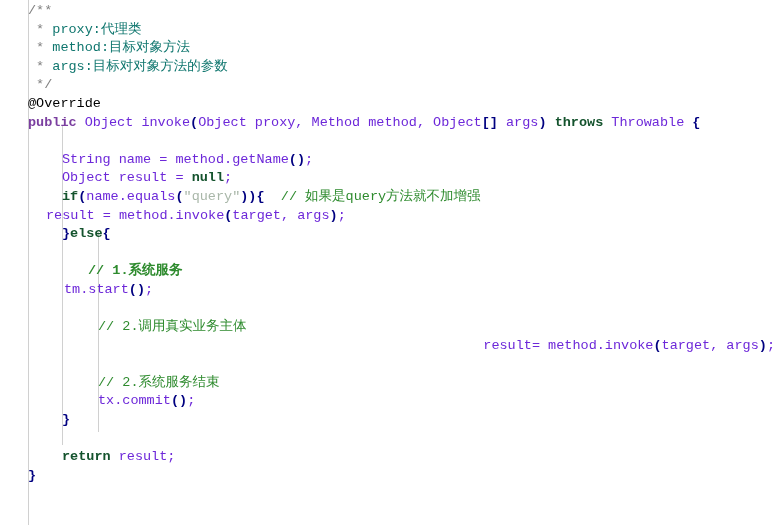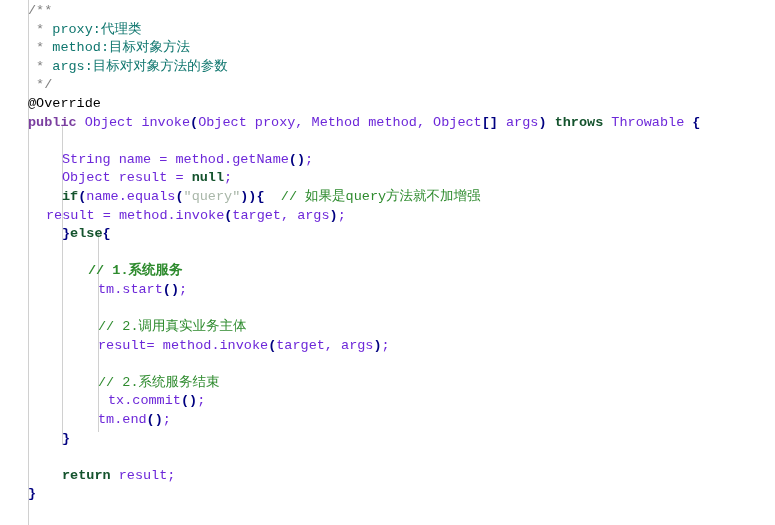--- a/index.html
+++ b/index.html
@@ -81,27 +81,26 @@
       <div class="code-line" style="padding-left: 28px;"><span class="tok-anno">@Override</span></div>
       <div class="code-line" style="padding-left: 28px;"><span class="tok-mod">public</span><span class="tok-plain"> Object invoke</span><span class="tok-punct">(</span><span class="tok-plain">Object proxy, Method method, Object</span><span class="tok-punct">[]</span><span class="tok-plain"> args</span><span class="tok-punct">)</span><span class="tok-plain"> </span><span class="tok-kw">throws</span><span class="tok-plain"> Throwable </span><span class="tok-punct">{</span></div>
       <div class="code-line" style="padding-left: 28px;">&nbsp;</div>
       <div class="code-line" style="padding-left: 62px;"><span class="tok-plain">String name = method.getName</span><span class="tok-punct">()</span><span class="tok-plain">;</span></div>
       <div class="code-line" style="padding-left: 62px;"><span class="tok-plain">Object result = </span><span class="tok-kw">null</span><span class="tok-plain">;</span></div>
       <div class="code-line" style="padding-left: 62px;"><span class="tok-kw">if</span><span class="tok-punct">(</span><span class="tok-plain">name.equals</span><span class="tok-punct">(</span><span class="tok-str">"query"</span><span class="tok-punct">))</span><span class="tok-punct">{</span><span class="tok-plain">  </span><span class="tok-linecmt">// 如果是query方法就不加增强</span></div>
       <div class="code-line" style="padding-left: 46px;"><span class="tok-plain">result = method.invoke</span><span class="tok-punct">(</span><span class="tok-plain">target, args</span><span class="tok-punct">)</span><span class="tok-plain">;</span></div>
       <div class="code-line" style="padding-left: 62px;"><span class="tok-punct">}</span><span class="tok-kw">else</span><span class="tok-punct">{</span></div>
       <div class="code-line" style="padding-left: 28px;">&nbsp;</div>
       <div class="code-line" style="padding-left: 88px; font-weight: bold;"><span class="tok-linecmt">// 1.系统服务</span></div>
-      <div class="code-line" style="padding-left: 98px;"><span class="tok-plain">tm.start</span><span class="tok-punct">()</span><span class="tok-plain">;</span></div>
+      <div class="code-line" style="padding-left: 64px;"><span class="tok-plain">tm.start</span><span class="tok-punct">()</span><span class="tok-plain">;</span></div>
       <div class="code-line" style="padding-left: 28px;">&nbsp;</div>
       <div class="code-line" style="padding-left: 98px;"><span class="tok-linecmt">// 2.调用真实业务主体</span></div>
-      <div class="code-line" style="padding-left: 98px;"><span class="tok-plain">result= method.invoke</span><span class="tok-punct">(</span><span class="tok-plain">target, args</span><span class="tok-punct">)</span><span class="tok-plain">;</span></div>
+      <div class="code-line" style="padding-left: 98px; text-align: right;"><span class="tok-plain">result= method.invoke</span><span class="tok-punct">(</span><span class="tok-plain">target, args</span><span class="tok-punct">)</span><span class="tok-plain">;</span></div>
       <div class="code-line" style="padding-left: 28px;">&nbsp;</div>
       <div class="code-line" style="padding-left: 98px;"><span class="tok-linecmt">// 2.系统服务结束</span></div>
-      <div class="code-line" style="padding-left: 98px; margin-left: 10px;"><span class="tok-plain">tx.commit</span><span class="tok-punct">()</span><span class="tok-plain">;</span></div>
-      <div class="code-line" style="padding-left: 98px;"><span class="tok-plain">tm.end</span><span class="tok-punct">()</span><span class="tok-plain">;</span></div>
+      <div class="code-line" style="padding-left: 98px;"><span class="tok-plain">tx.commit</span><span class="tok-punct">()</span><span class="tok-plain">;</span></div>
       <div class="code-line" style="padding-left: 62px;"><span class="tok-punct">}</span></div>
       <div class="code-line" style="padding-left: 28px;">&nbsp;</div>
       <div class="code-line" style="padding-left: 62px;"><span class="tok-kw">return</span><span class="tok-plain"> result;</span></div>
       <div class="code-line" style="padding-left: 28px;"><span class="tok-punct">}</span></div>
     </div>
 
 </div>
 
 </body></html>

